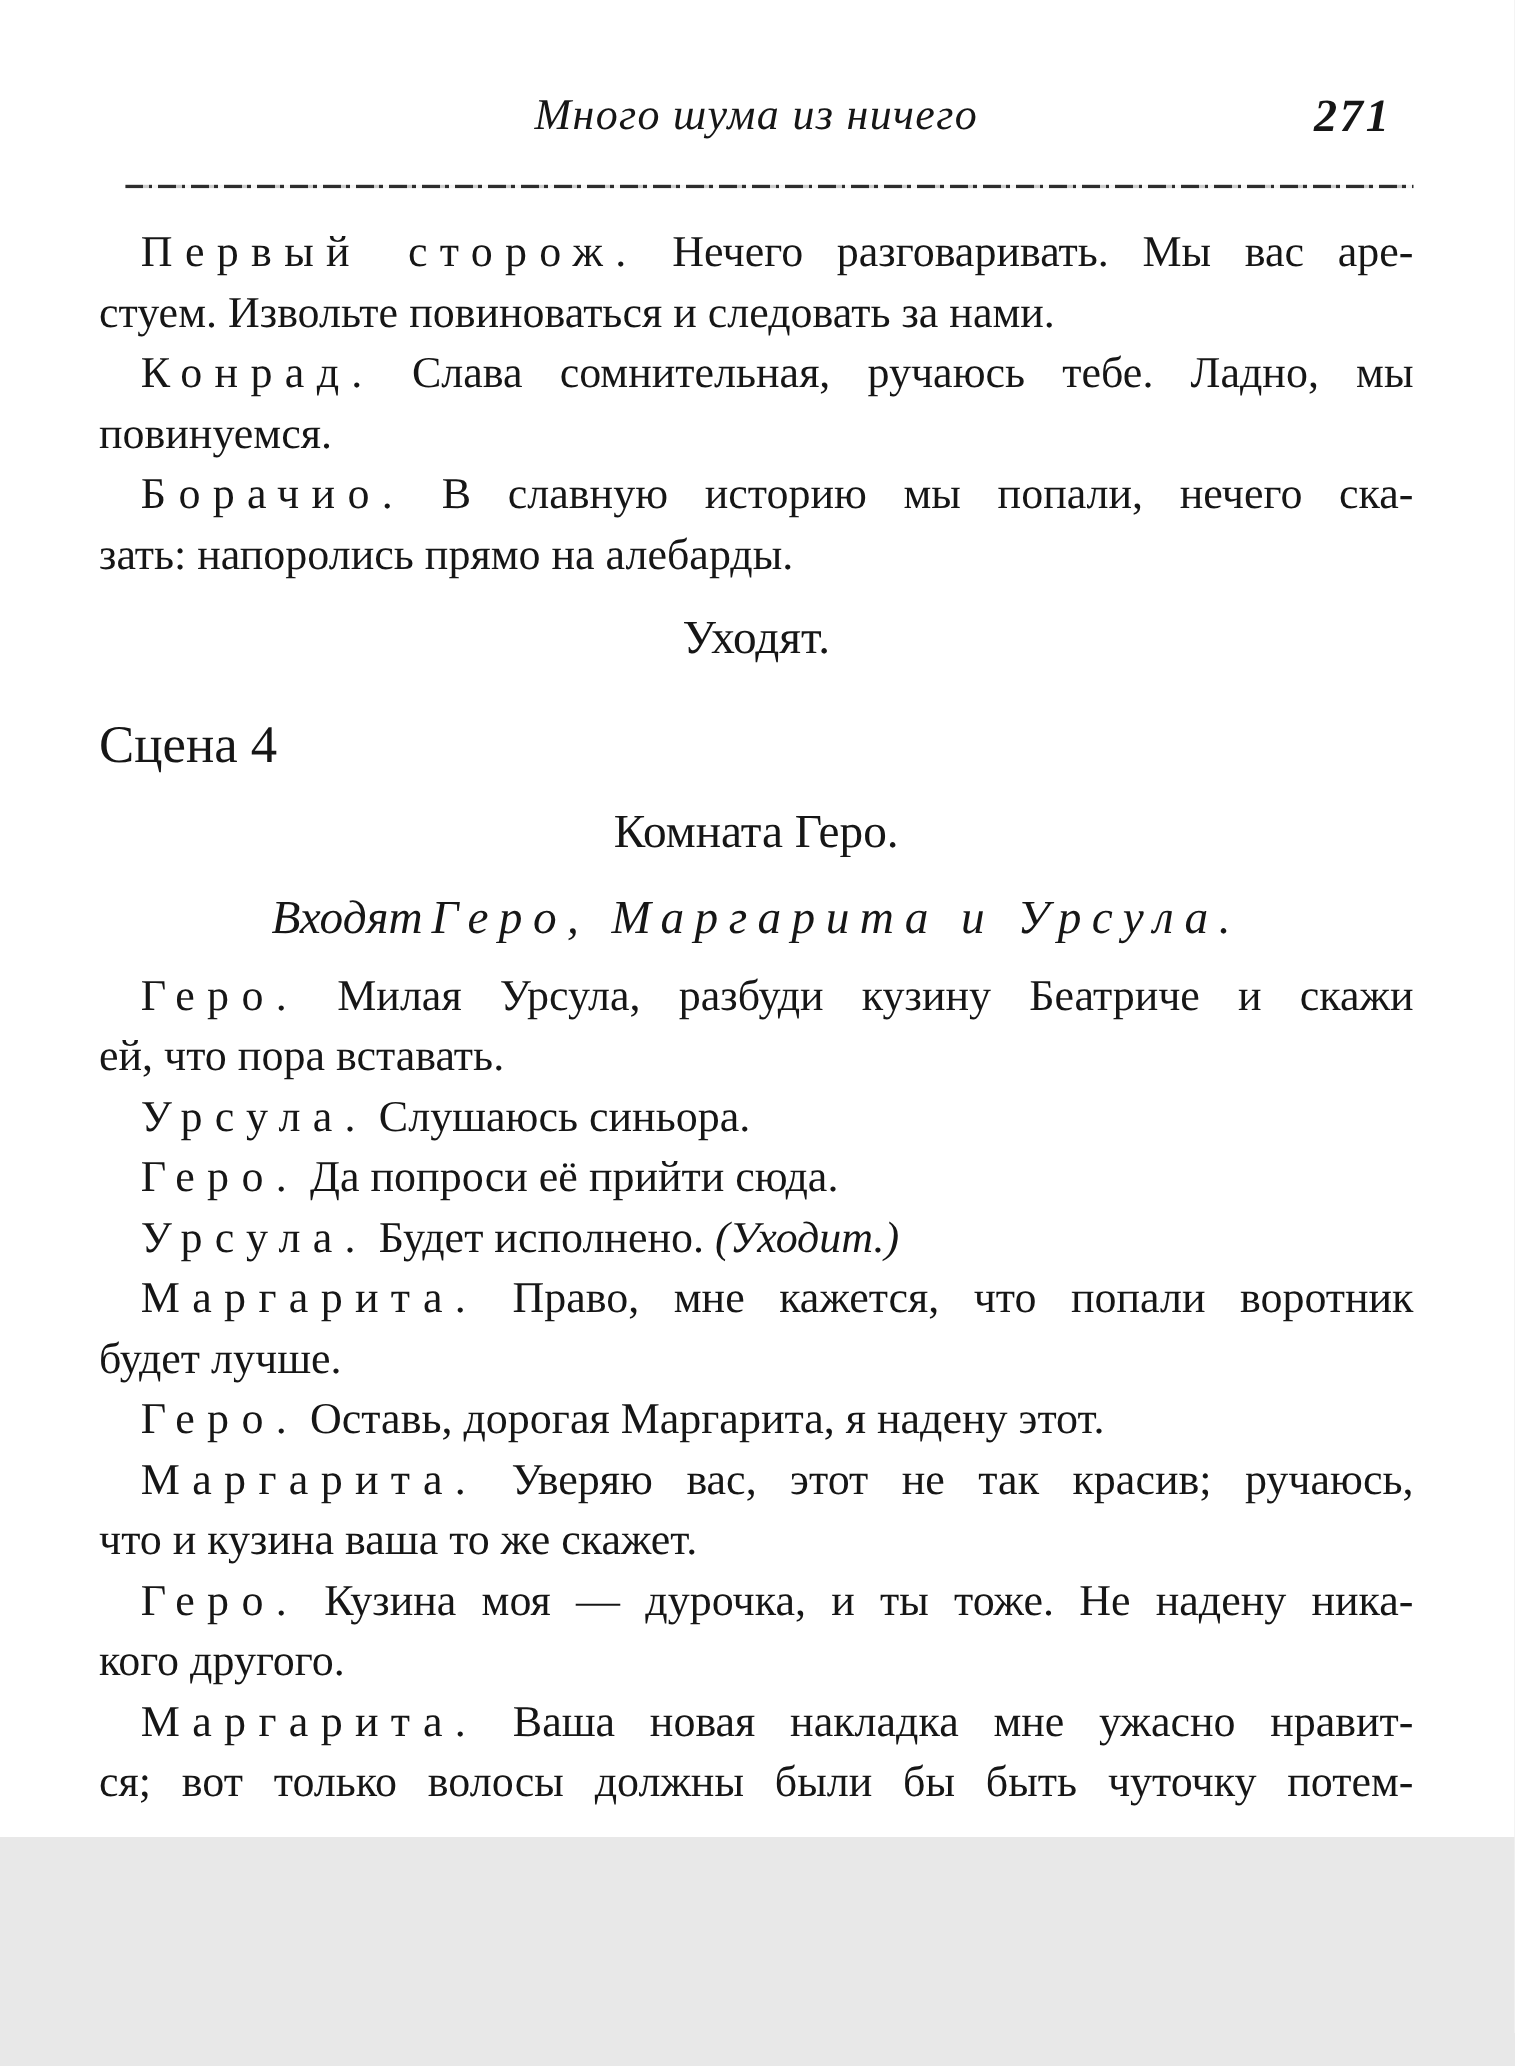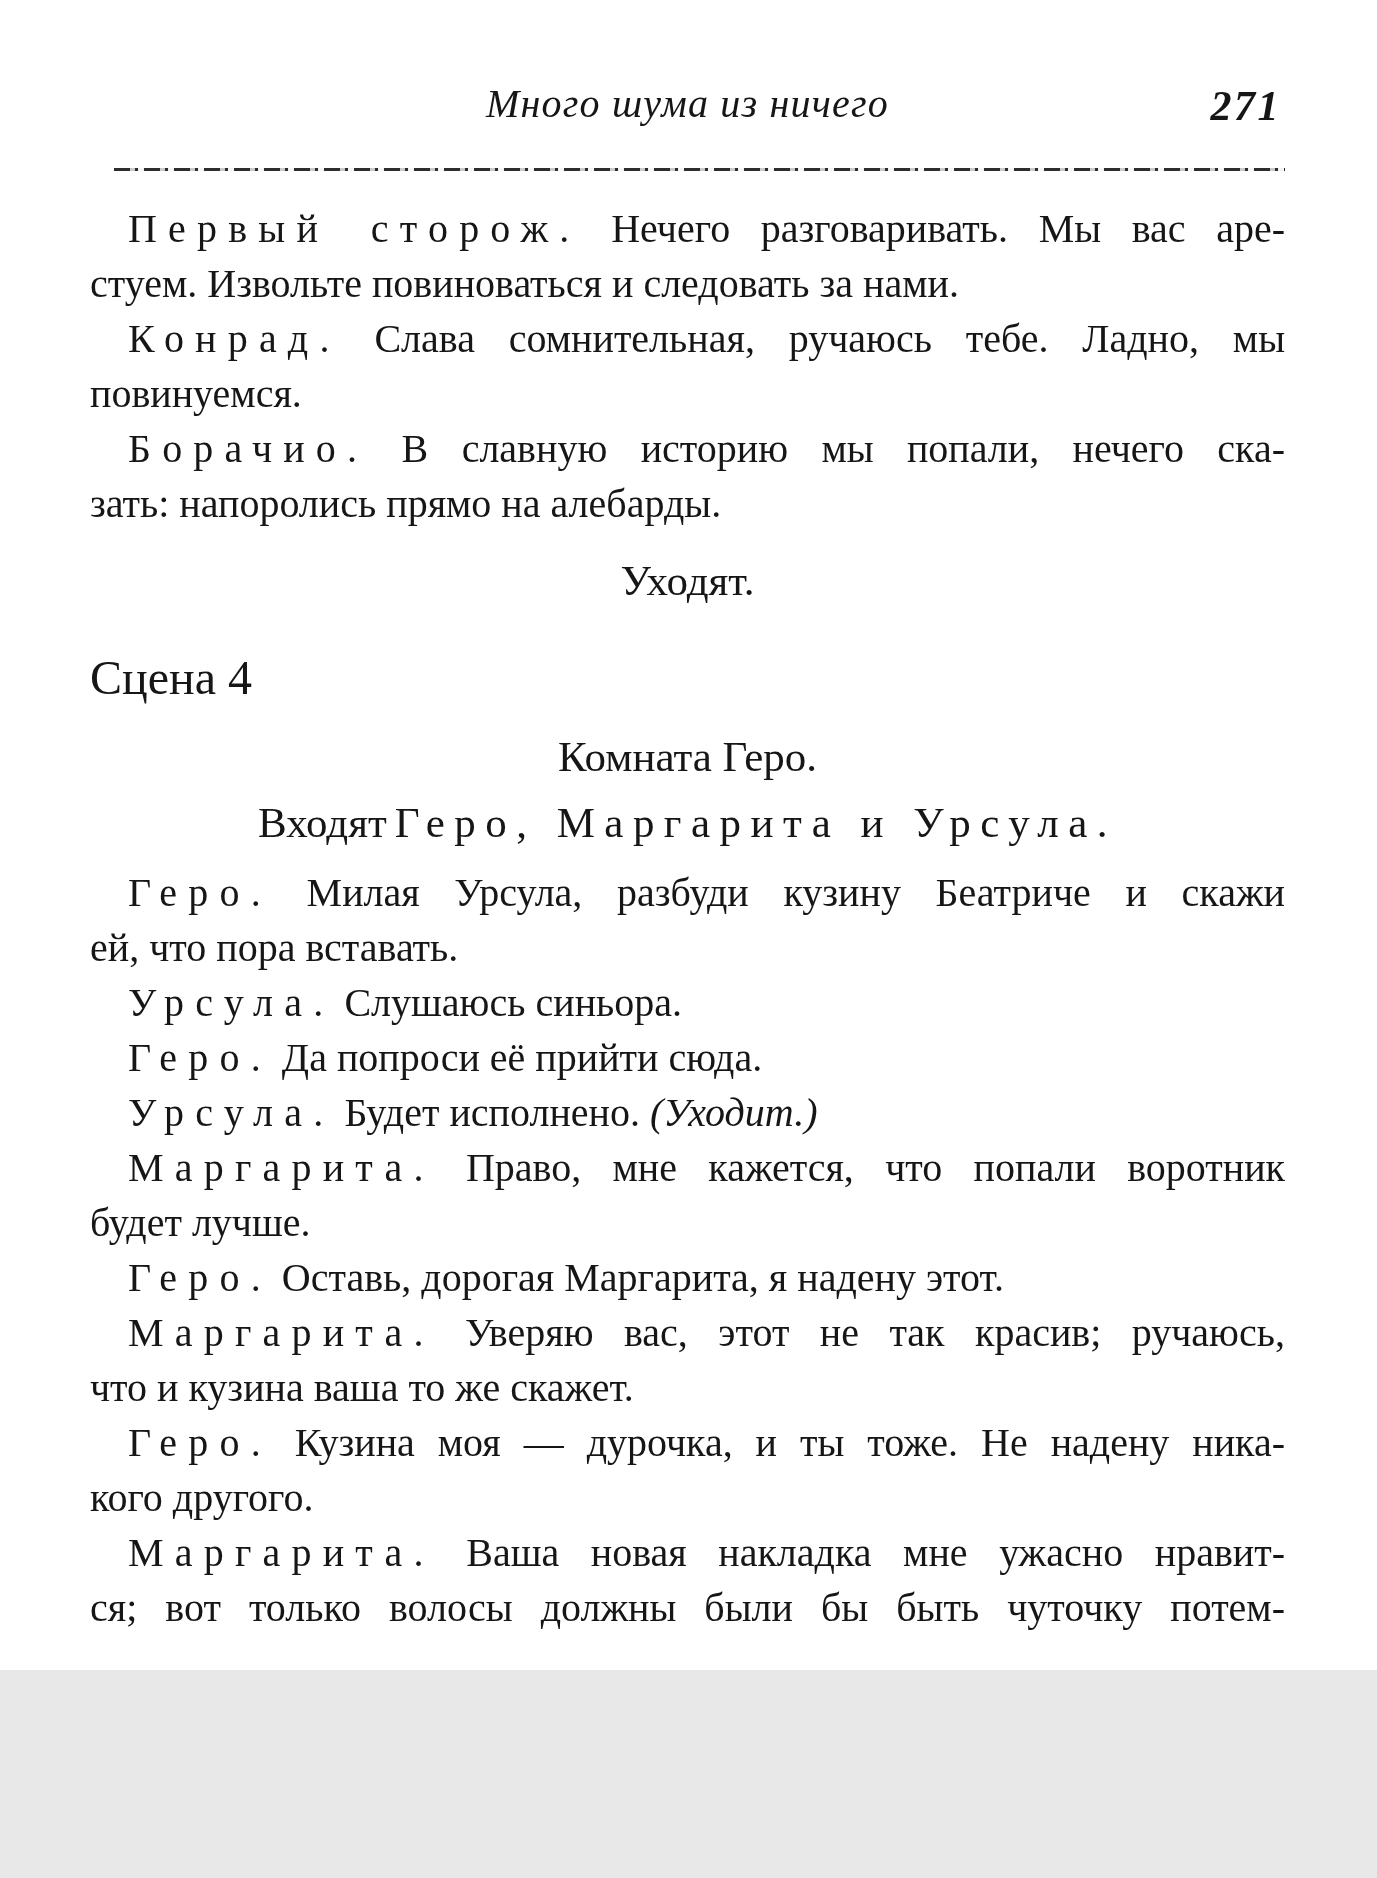--- a/index.html
+++ b/index.html
@@ -18,21 +18,21 @@
   
   .header { position: relative; margin-top: 80px; height: 56px; }
   .running-title {
     position: absolute; left: 0; right: 0; top: 0;
     text-align: center;
     font-style: italic;
     font-size: 40px;
     letter-spacing: 0.03em;
   }
   .page-number {
-    position: absolute; right: 4px; top: 2px;
+    position: absolute; right: 20px; top: 2px;
     font-style: italic;
     font-weight: 700;
     font-size: 42px;
     letter-spacing: 0.06em;
   }
   .rule {
     margin-top: 32px;
     margin-left: 24px;
     height: 3px;
     background: repeating-linear-gradient(90deg,
@@ -57,21 +57,21 @@
     line-height: 40px;
   }
   .stage-exit { margin-top: 30px; }
   .scene-heading {
     margin-top: 48px;
     text-align: left;
     font-size: 48px;
     line-height: 58px;
   }
   .scene-location { margin-top: 30px; }
-  .stage-enter { margin-top: 26px; }
+  .stage-enter { margin-top: 38px; font-style: italic; }
   .spaced-names { letter-spacing: 0.22em; margin-left: 8px; }
   .resume { margin-top: 22px; }
   
   .ornament-wrap { margin-top: 36px; text-align: center; }
   .ornament-wrap svg { display: inline-block; }
 </style>
 </head>
 <body>
 
 <div class="page">

